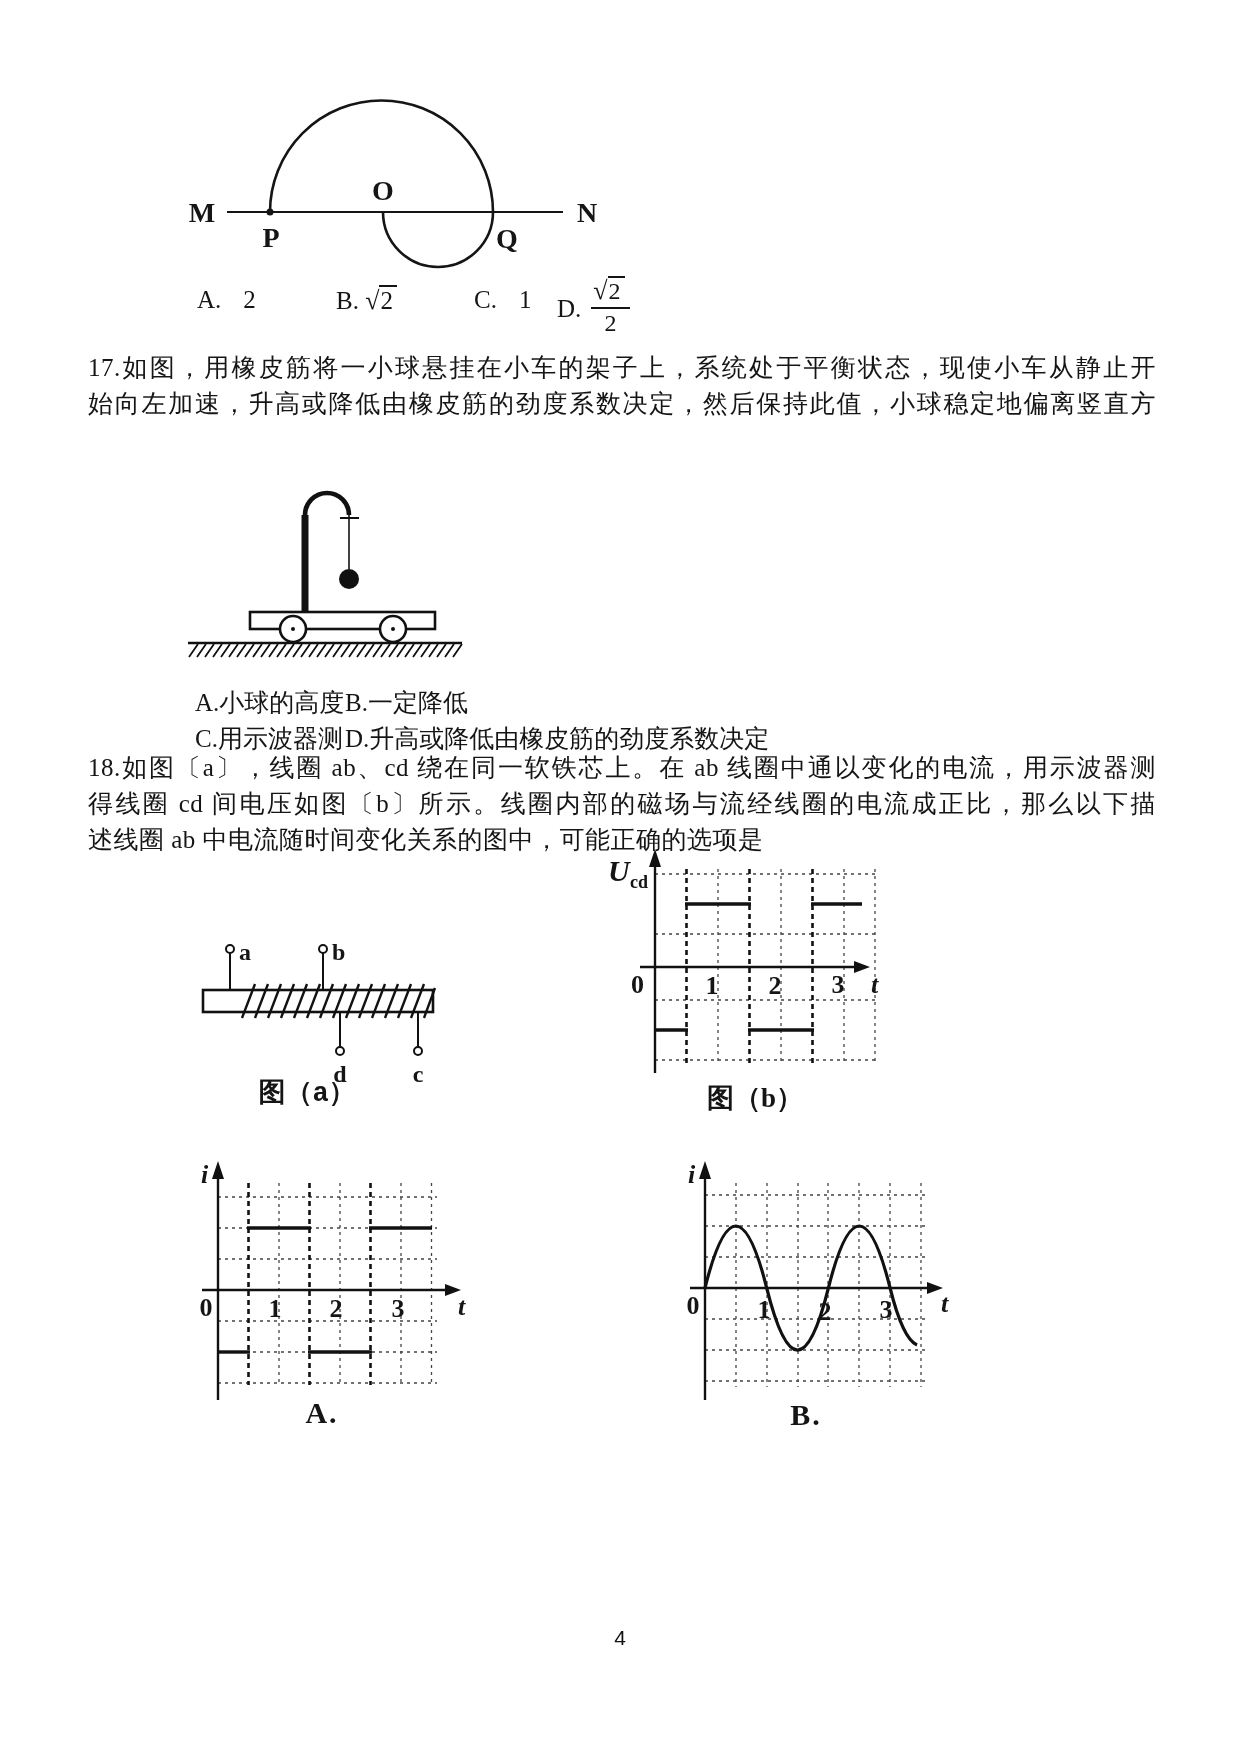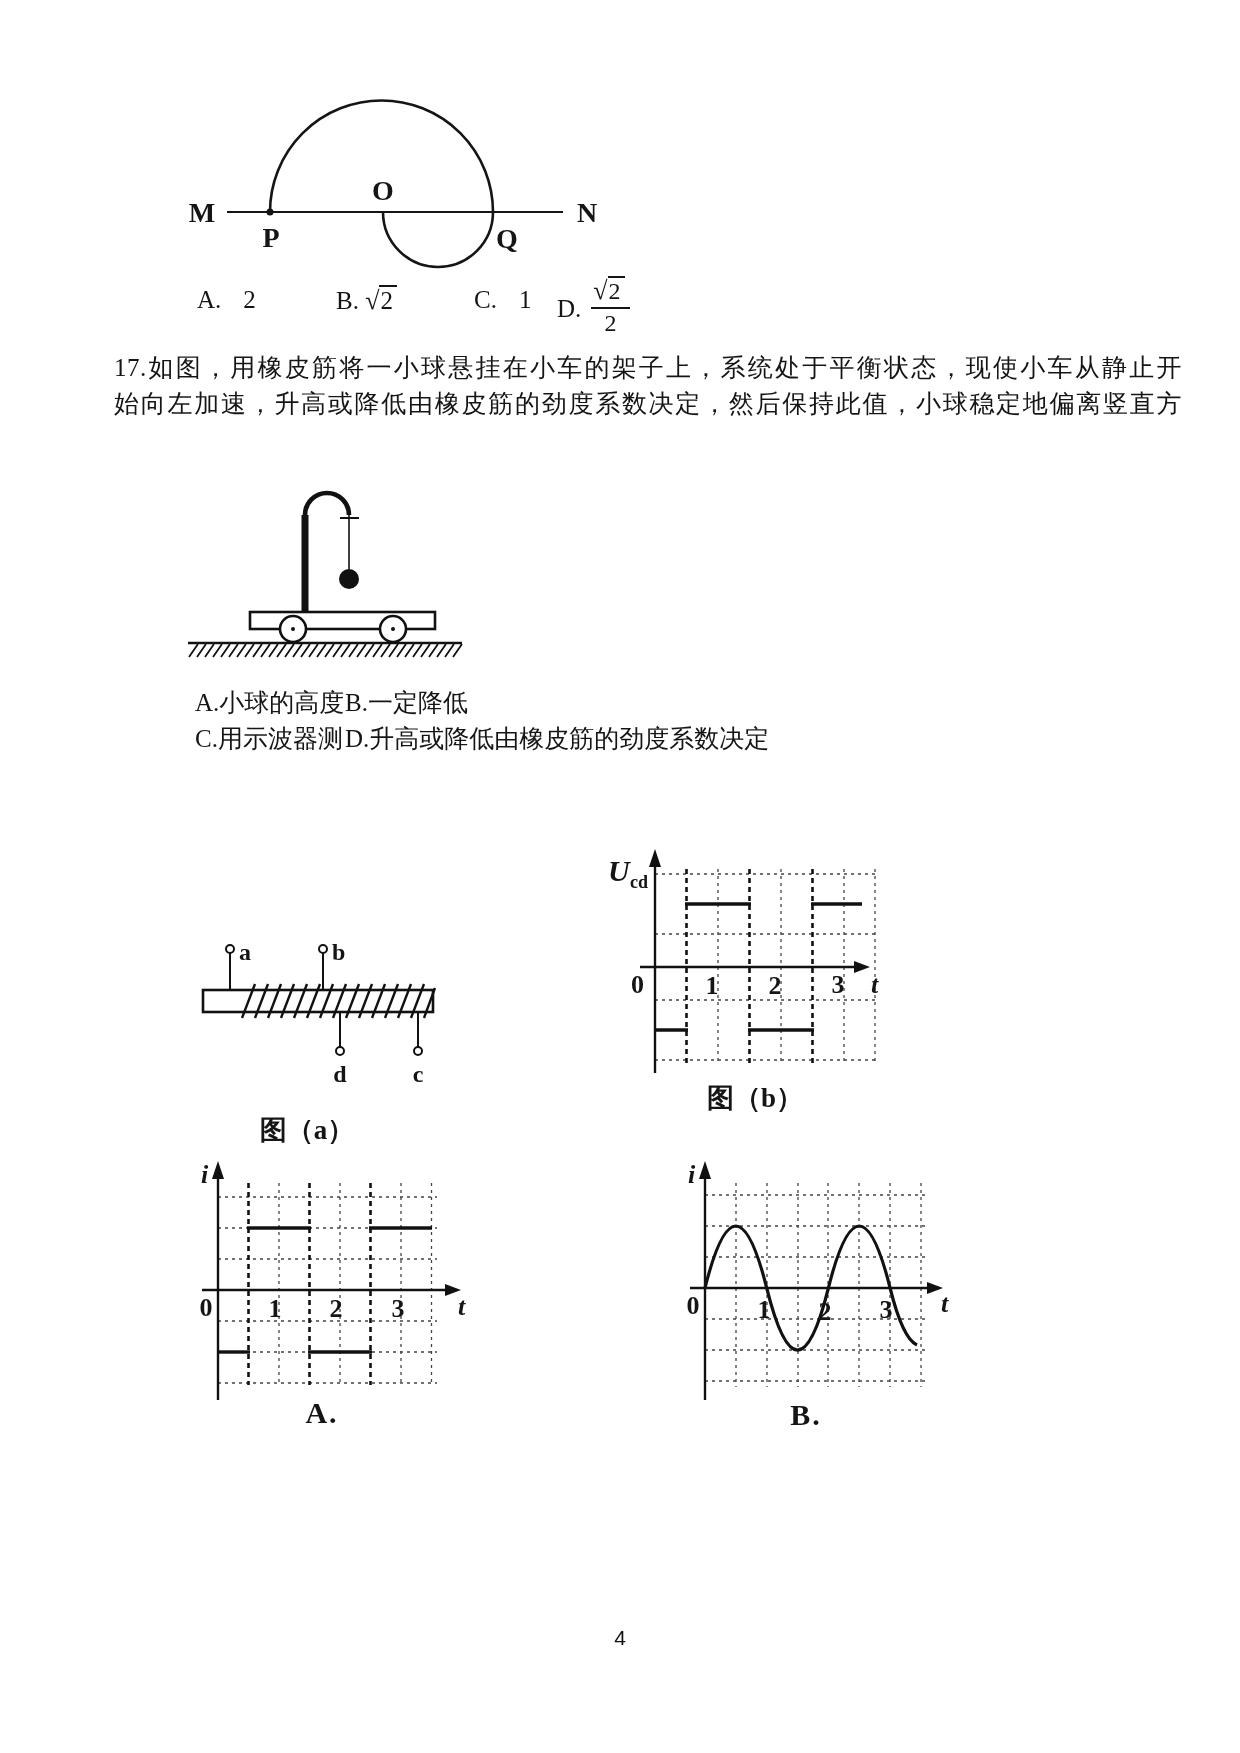--- a/index.html
+++ b/index.html
@@ -1,19 +1,19 @@
 <!DOCTYPE html>
 <html><head>
 <meta charset="utf-8">
 <style>
   html,body{margin:0;padding:0;background:#e8e8e8;}
   .page{position:relative;width:1240px;height:1753px;background:#ffffff;margin:0 auto;
         font-family:"Liberation Serif","DejaVu Serif",serif;color:#151515;overflow:hidden;}
   .abs{position:absolute;}
-  .para{position:absolute;left:88px;width:1068px;font-size:25px;line-height:36px;letter-spacing:0.5px;margin-left:26px;}
+  .para{position:absolute;left:88px;width:1068px;font-size:25px;line-height:36px;letter-spacing:0.5px;}
   .pline{white-space:nowrap;}
   .pline.fill{text-align:justify;text-align-last:justify;white-space:normal;height:36px;overflow:hidden;}
   .optrow{position:absolute;font-size:25px;line-height:34px;}
   .opt{position:absolute;white-space:nowrap;}
   .o16{position:absolute;font-size:25px;white-space:nowrap;}
   .o16 .val{margin-left:22px;}
   .rad{font-size:26px;}
   .rcd{border-top:2px solid #151515;padding:0 4px 0 1px;}
   .frac{display:inline-block;vertical-align:middle;text-align:center;margin-left:10px;margin-top:-10px;font-size:24px;line-height:1.15;}
   .frac .num{display:block;border-bottom:2px solid #151515;padding:0 5px 1px 2px;}
@@ -81,38 +81,43 @@
 
   <div class="optrow" style="left:0;top:686px;width:1240px;">
     <span class="opt" style="left:195px;">A.小球的高度</span>
     <span class="opt" style="left:345px;">B.一定降低</span>
   </div>
   <div class="optrow" style="left:0;top:722px;width:1240px;">
     <span class="opt" style="left:195px;">C.用示波器测</span>
     <span class="opt" style="left:345px;">D.升高或降低由橡皮筋的劲度系数决定</span>
   </div>
 
+  <div class="para" style="top:750px;">
+    <div class="pline fill">18.如图〔a〕，线圈 ab、cd 绕在同一软铁芯上。在 ab 线圈中通以变化的电流，用示波器测</div>
+    <div class="pline fill">得线圈 cd 间电压如图〔b〕所示。线圈内部的磁场与流经线圈的电流成正比，那么以下描</div>
+    <div class="pline">述线圈 ab 中电流随时间变化关系的图中，可能正确的选项是</div>
+  </div>
 
   <svg class="abs" style="left:180px;top:930px;" width="300" height="160" viewBox="0 0 300 160">
     <rect x="23" y="60" width="230" height="22" fill="#fff" stroke="#111" stroke-width="2.6"></rect>
     <path stroke="#111" stroke-width="2.4" fill="none" d="M62,88 L75,54 M75,88 L88,54 M88,88 L101,54 M101,88 L114,54 M114,88 L127,54 M127,88 L140,54 M140,88 L153,54 M153,88 L166,54 M166,88 L179,54 M179,88 L192,54 M192,88 L205,54 M205,88 L218,54 M218,88 L231,54 M231,88 L244,54 M244,88 L255,58"></path>
     <line x1="50" y1="23" x2="50" y2="60" stroke="#111" stroke-width="2"></line>
     <circle cx="50" cy="19" r="4" fill="#fff" stroke="#111" stroke-width="2"></circle>
     <text x="59" y="30" font-size="24" font-weight="700">a</text>
     <line x1="143" y1="23" x2="143" y2="60" stroke="#111" stroke-width="2"></line>
     <circle cx="143" cy="19" r="4" fill="#fff" stroke="#111" stroke-width="2"></circle>
     <text x="152" y="30" font-size="24" font-weight="700">b</text>
     <line x1="160" y1="82" x2="160" y2="117" stroke="#111" stroke-width="2"></line>
     <circle cx="160" cy="121" r="4" fill="#fff" stroke="#111" stroke-width="2"></circle>
     <text x="160" y="152" text-anchor="middle" font-size="24" font-weight="700">d</text>
     <line x1="238" y1="82" x2="238" y2="117" stroke="#111" stroke-width="2"></line>
     <circle cx="238" cy="121" r="4" fill="#fff" stroke="#111" stroke-width="2"></circle>
     <text x="238" y="152" text-anchor="middle" font-size="24" font-weight="700">c</text>
   </svg>
-  <div class="cap" style="left:227px;top:1112px;width:160px;">图（a）</div>
+  <div class="cap" style="left:227px;top:1074px;width:160px;font-family:Liberation Mono, monospace;">图（a）</div>
 
   <svg class="abs" style="left:560px;top:845px;" width="330" height="240" viewBox="0 0 330 240">
     <g stroke="#444" stroke-width="1.3" stroke-dasharray="3,4">
       <line x1="158" y1="24" x2="158" y2="218"></line>
         <line x1="221" y1="24" x2="221" y2="218"></line>
       <line x1="284" y1="24" x2="284" y2="218"></line>
         <line x1="315" y1="24" x2="315" y2="218"></line>
       <line x1="95" y1="29" x2="315" y2="29"></line>
         <line x1="95" y1="89" x2="315" y2="89"></line>
       <line x1="95" y1="155" x2="315" y2="155"></line>

